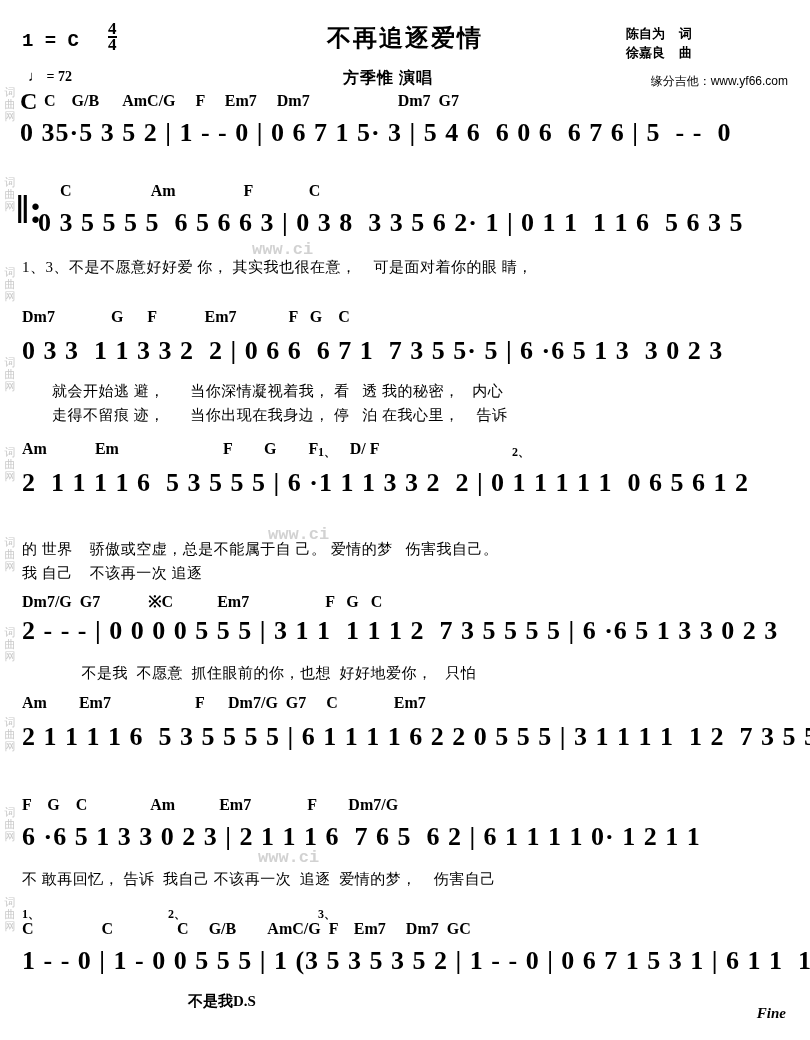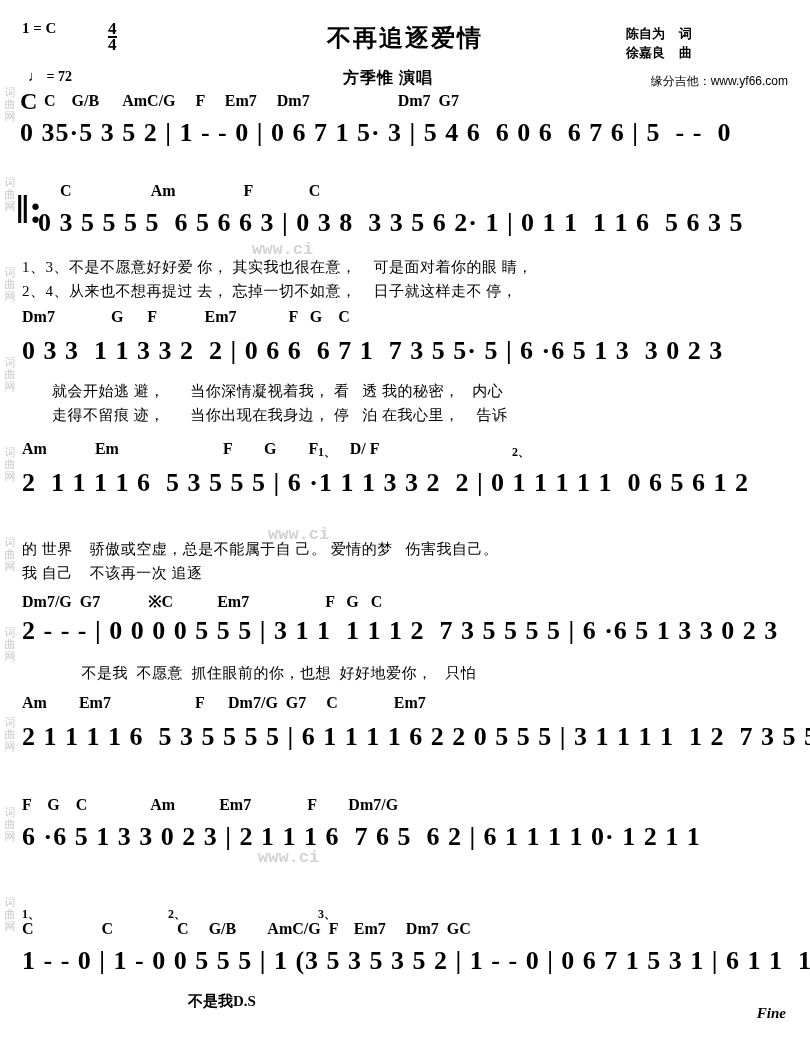--- a/index.html
+++ b/index.html
@@ -77,23 +77,24 @@
   .site {
     position: absolute;
     right: 22px;
     top: 73px;
     font-size: 12px;
     font-family: "Liberation Sans", sans-serif;
   }
   .keysig {
     position: absolute;
     left: 22px;
-    top: 20px;
-    font-size: 15px;
-    font-weight: bold;
+    top: 30px;
+    font-size: 19px;
+    font-weight: bold;
+    font-family: Liberation Mono, monospace;
   }
   .meter {
     position: absolute;
     left: 108px;
     top: 22px;
     font-size: 17px;
     font-weight: bold;
     line-height: 14px;
     text-align: center;
   }
@@ -203,21 +204,20 @@
   </div>
 
   <div class="clefC" style="left:20px; top:88px;">C</div>
   <div class="chordrow" style="left:44px; top:92px;">C    G/B      AmC/G     F     Em7     Dm7                      Dm7  G7</div>
   <div class="notesrow" style="left:20px; top:118px;">0 35·5 3 5 2 | 1 - - 0 | 0 6 7 1 5· 3 | 5 4 6  6 0 6  6 7 6 | 5  - -  0</div>
 
   <div class="brace" style="left:16px; top:190px;">‖:</div>
   <div class="chordrow" style="left:60px; top:182px;">C                    Am                 F              C</div>
   <div class="notesrow" style="left:38px; top:208px;">0 3 5 5 5 5  6 5 6 6 3 | 0 3 8  3 3 5 6 2· 1 | 0 1 1  1 1 6  5 6 3 5</div>
   <div class="lyricrow" style="left:22px; top:258px;">1、3、不是不愿意好好爱 你， 其实我也很在意，    可是面对着你的眼 睛，</div>
-  <div class="lyricrow" style="left:22px; top:282px;">2、4、从来也不想再提过 去， 忘掉一切不如意，    日子就这样走不 停，</div>
 
   <div class="chordrow" style="left:22px; top:308px;">Dm7              G      F            Em7             F   G    C</div>
   <div class="notesrow" style="left:22px; top:336px;text-align:center;">0 3 3  1 1 3 3 2  2 | 0 6 6  6 7 1  7 3 5 5· 5 | 6 ·6 5 1 3  3 0 2 3</div>
   <div class="lyricrow" style="left:52px; top:382px;">就会开始逃 避，      当你深情凝视着我， 看   透 我的秘密，   内心</div>
   <div class="lyricrow" style="left:52px; top:406px;">走得不留痕 迹，      当你出现在我身边， 停   泊 在我心里，    告诉</div>
 
   <div class="chordrow" style="left:22px; top:440px;">Am            Em                          F        G        F        D/ F</div>
   <div class="small-num" style="left:318px; top:444px;">1、</div>
   <div class="small-num" style="left:512px; top:444px;">2、</div>
   <div class="notesrow" style="left:22px; top:468px;">2  1 1 1 1 6  5 3 5 5 5 | 6 ·1 1 1 3 3 2  2 | 0 1 1 1 1 1  0 6 5 6 1 2</div>
@@ -226,20 +226,21 @@
 
   <div class="chordrow" style="left:22px; top:590px;">Dm7/G  G7            ※C           Em7                   F   G   C</div>
   <div class="notesrow" style="left:22px; top:616px;">2 - - - | 0 0 0 0 5 5 5 | 3 1 1  1 1 1 2  7 3 5 5 5 5 | 6 ·6 5 1 3 3 0 2 3</div>
   <div class="lyricrow" style="left:22px; top:664px;">              不是我  不愿意  抓住眼前的你，也想  好好地爱你，   只怕</div>
 
   <div class="chordrow" style="left:22px; top:694px;">Am        Em7                     F      Dm7/G  G7     C              Em7</div>
   <div class="notesrow" style="left:22px; top:722px;">2 1 1 1 1 6  5 3 5 5 5 5 | 6 1 1 1 1 6 2 2 0 5 5 5 | 3 1 1 1 1  1 2  7 3 5 5 5</div>
 
   <div class="chordrow" style="left:22px; top:796px;">F    G    C                Am           Em7              F        Dm7/G</div>
   <div class="notesrow" style="left:22px; top:822px;">6 ·6 5 1 3 3 0 2 3 | 2 1 1 1 6  7 6 5  6 2 | 6 1 1 1 1 0· 1 2 1 1</div>
+  <div class="lyricrow" style="left:22px; top:870px;">不 敢再回忆， 告诉  我自己 不该再一次  追逐  爱情的梦，    伤害自己</div>
 
   <div class="small-num" style="left:22px; top:906px;">1、</div>
   <div class="small-num" style="left:168px; top:906px;">2、</div>
   <div class="small-num" style="left:318px; top:906px;">3、</div>
   <div class="chordrow" style="left:22px; top:920px;">C                 C                C     G/B        AmC/G  F    Em7     Dm7  GC</div>
   <div class="notesrow" style="left:22px; top:946px;">1 - - 0 | 1 - 0 0 5 5 5 | 1 (3 5 3 5 3 5 2 | 1 - - 0 | 0 6 7 1 5 3 1 | 6 1 1  1 -</div>
   <div class="ds" style="left:188px; top:992px;">不是我D.S</div>
   <div class="fine">Fine</div>
 
 </div>

